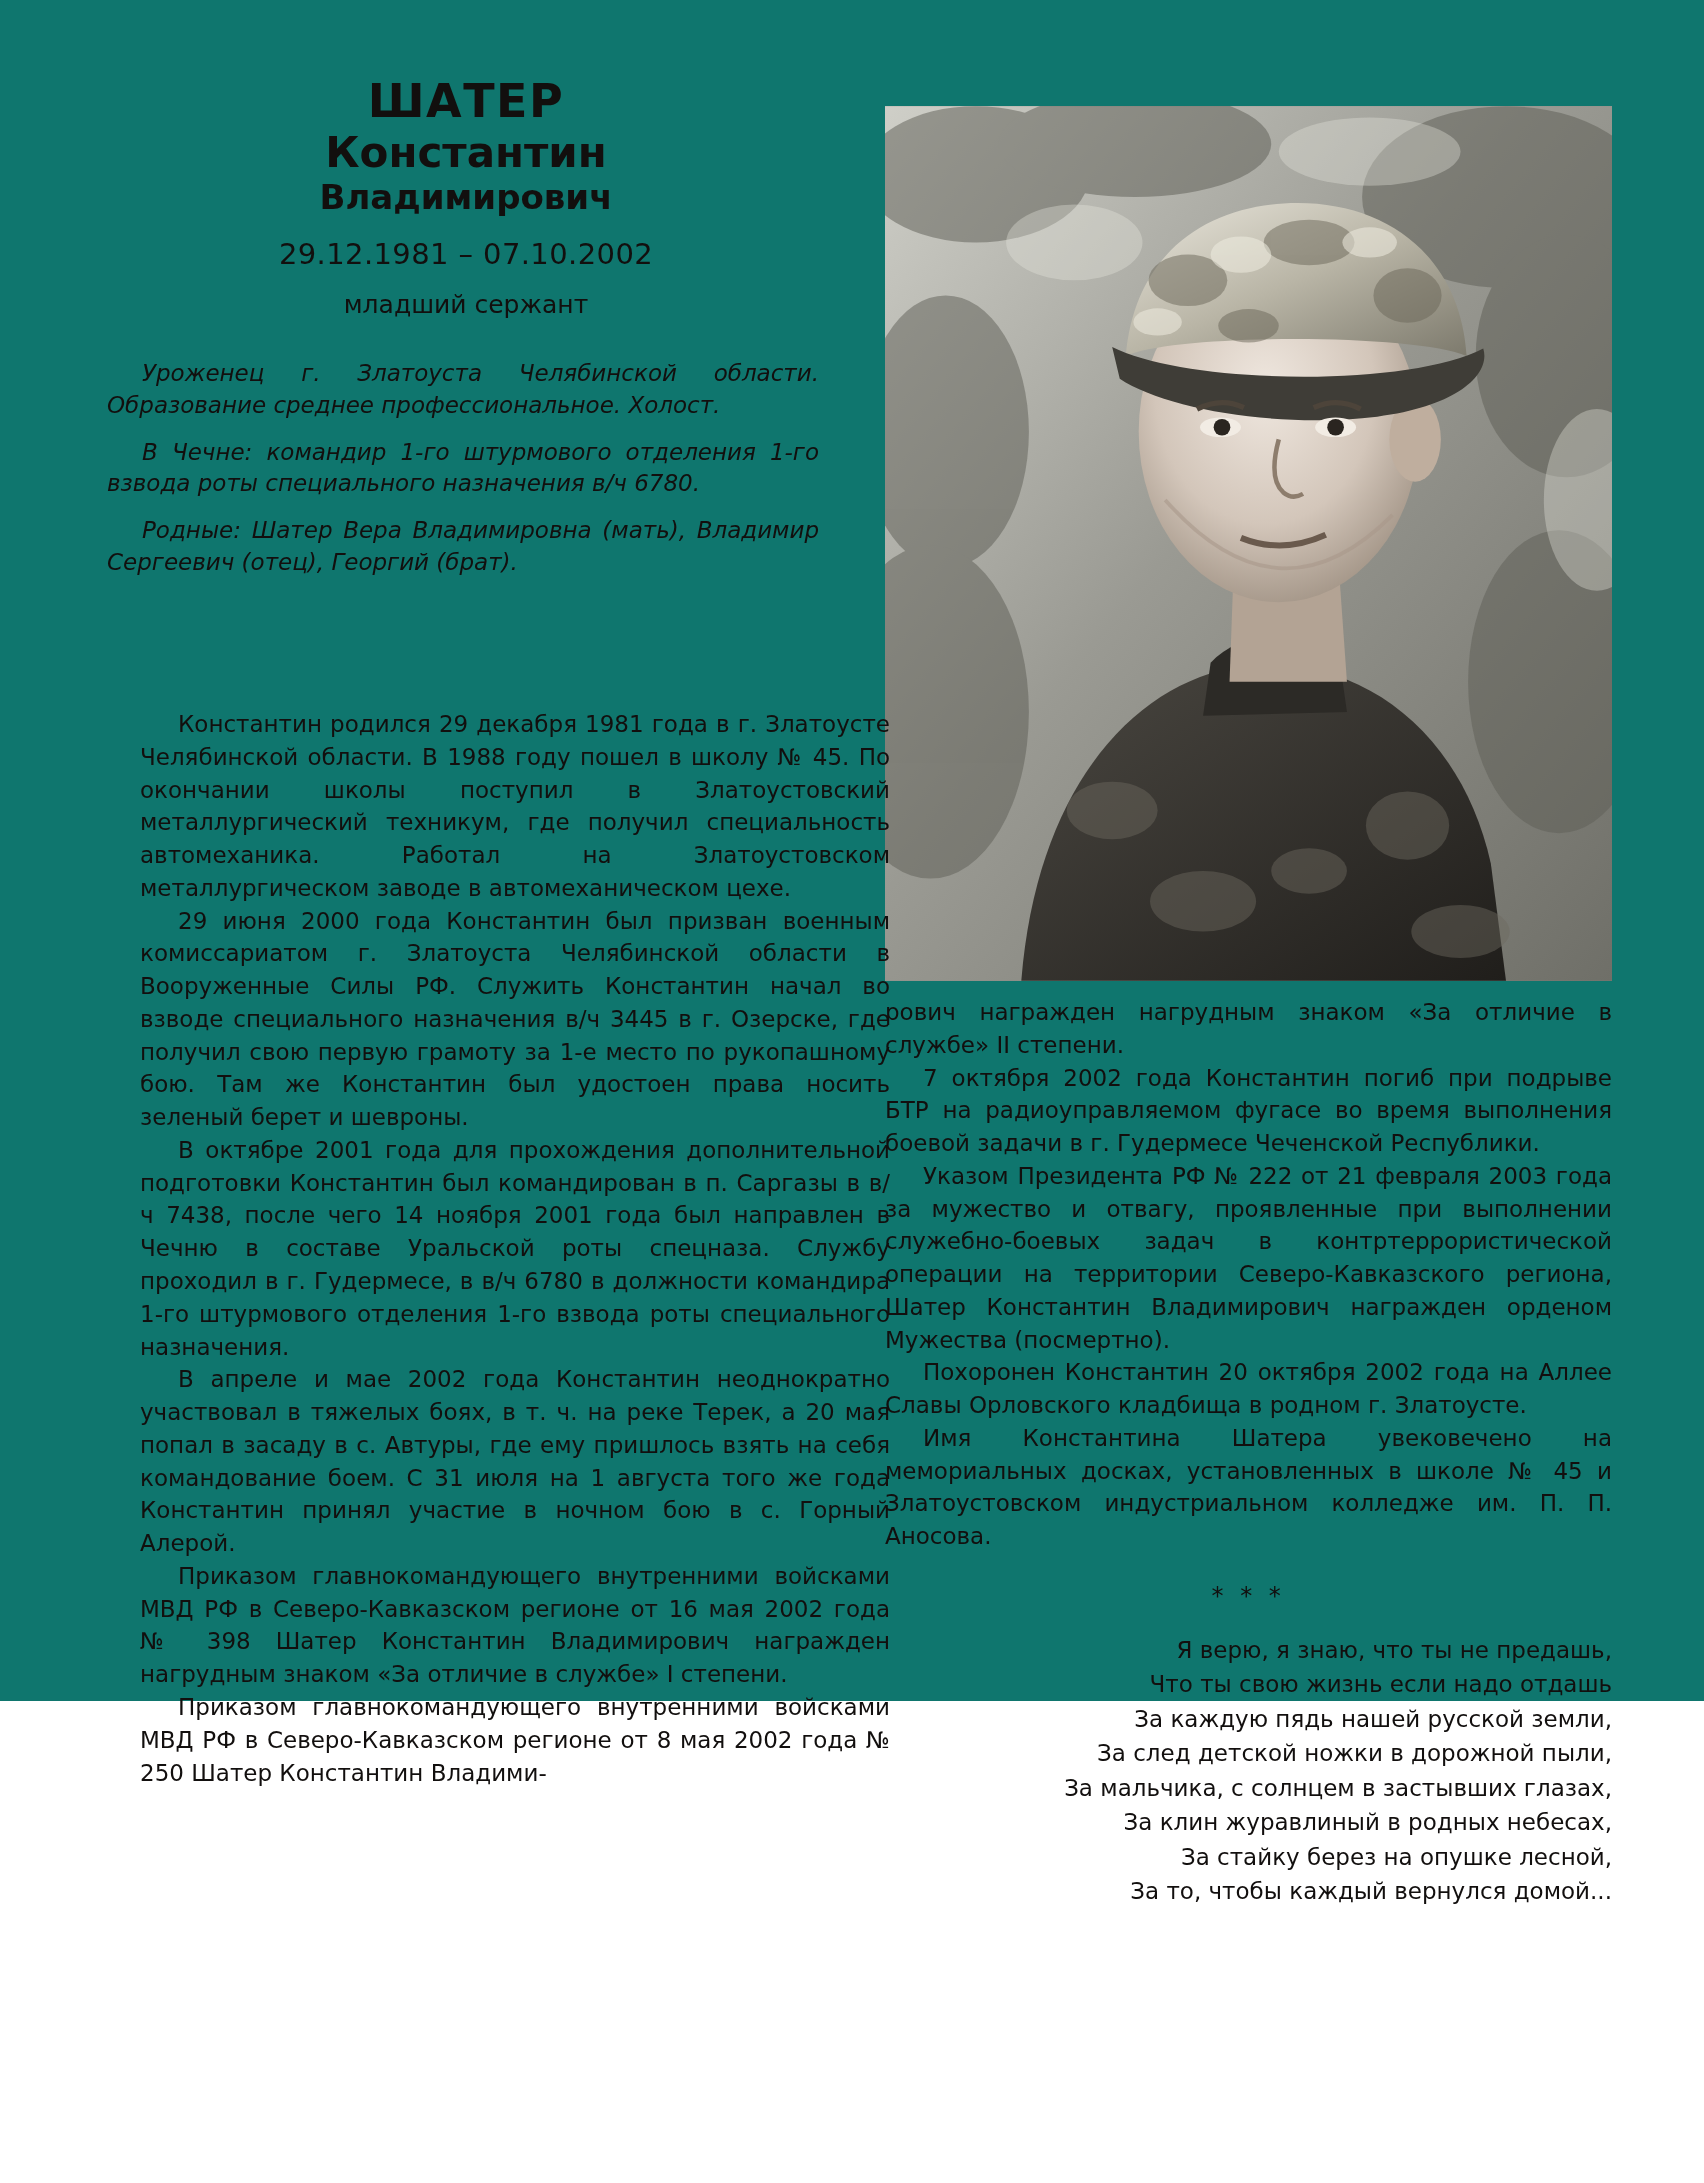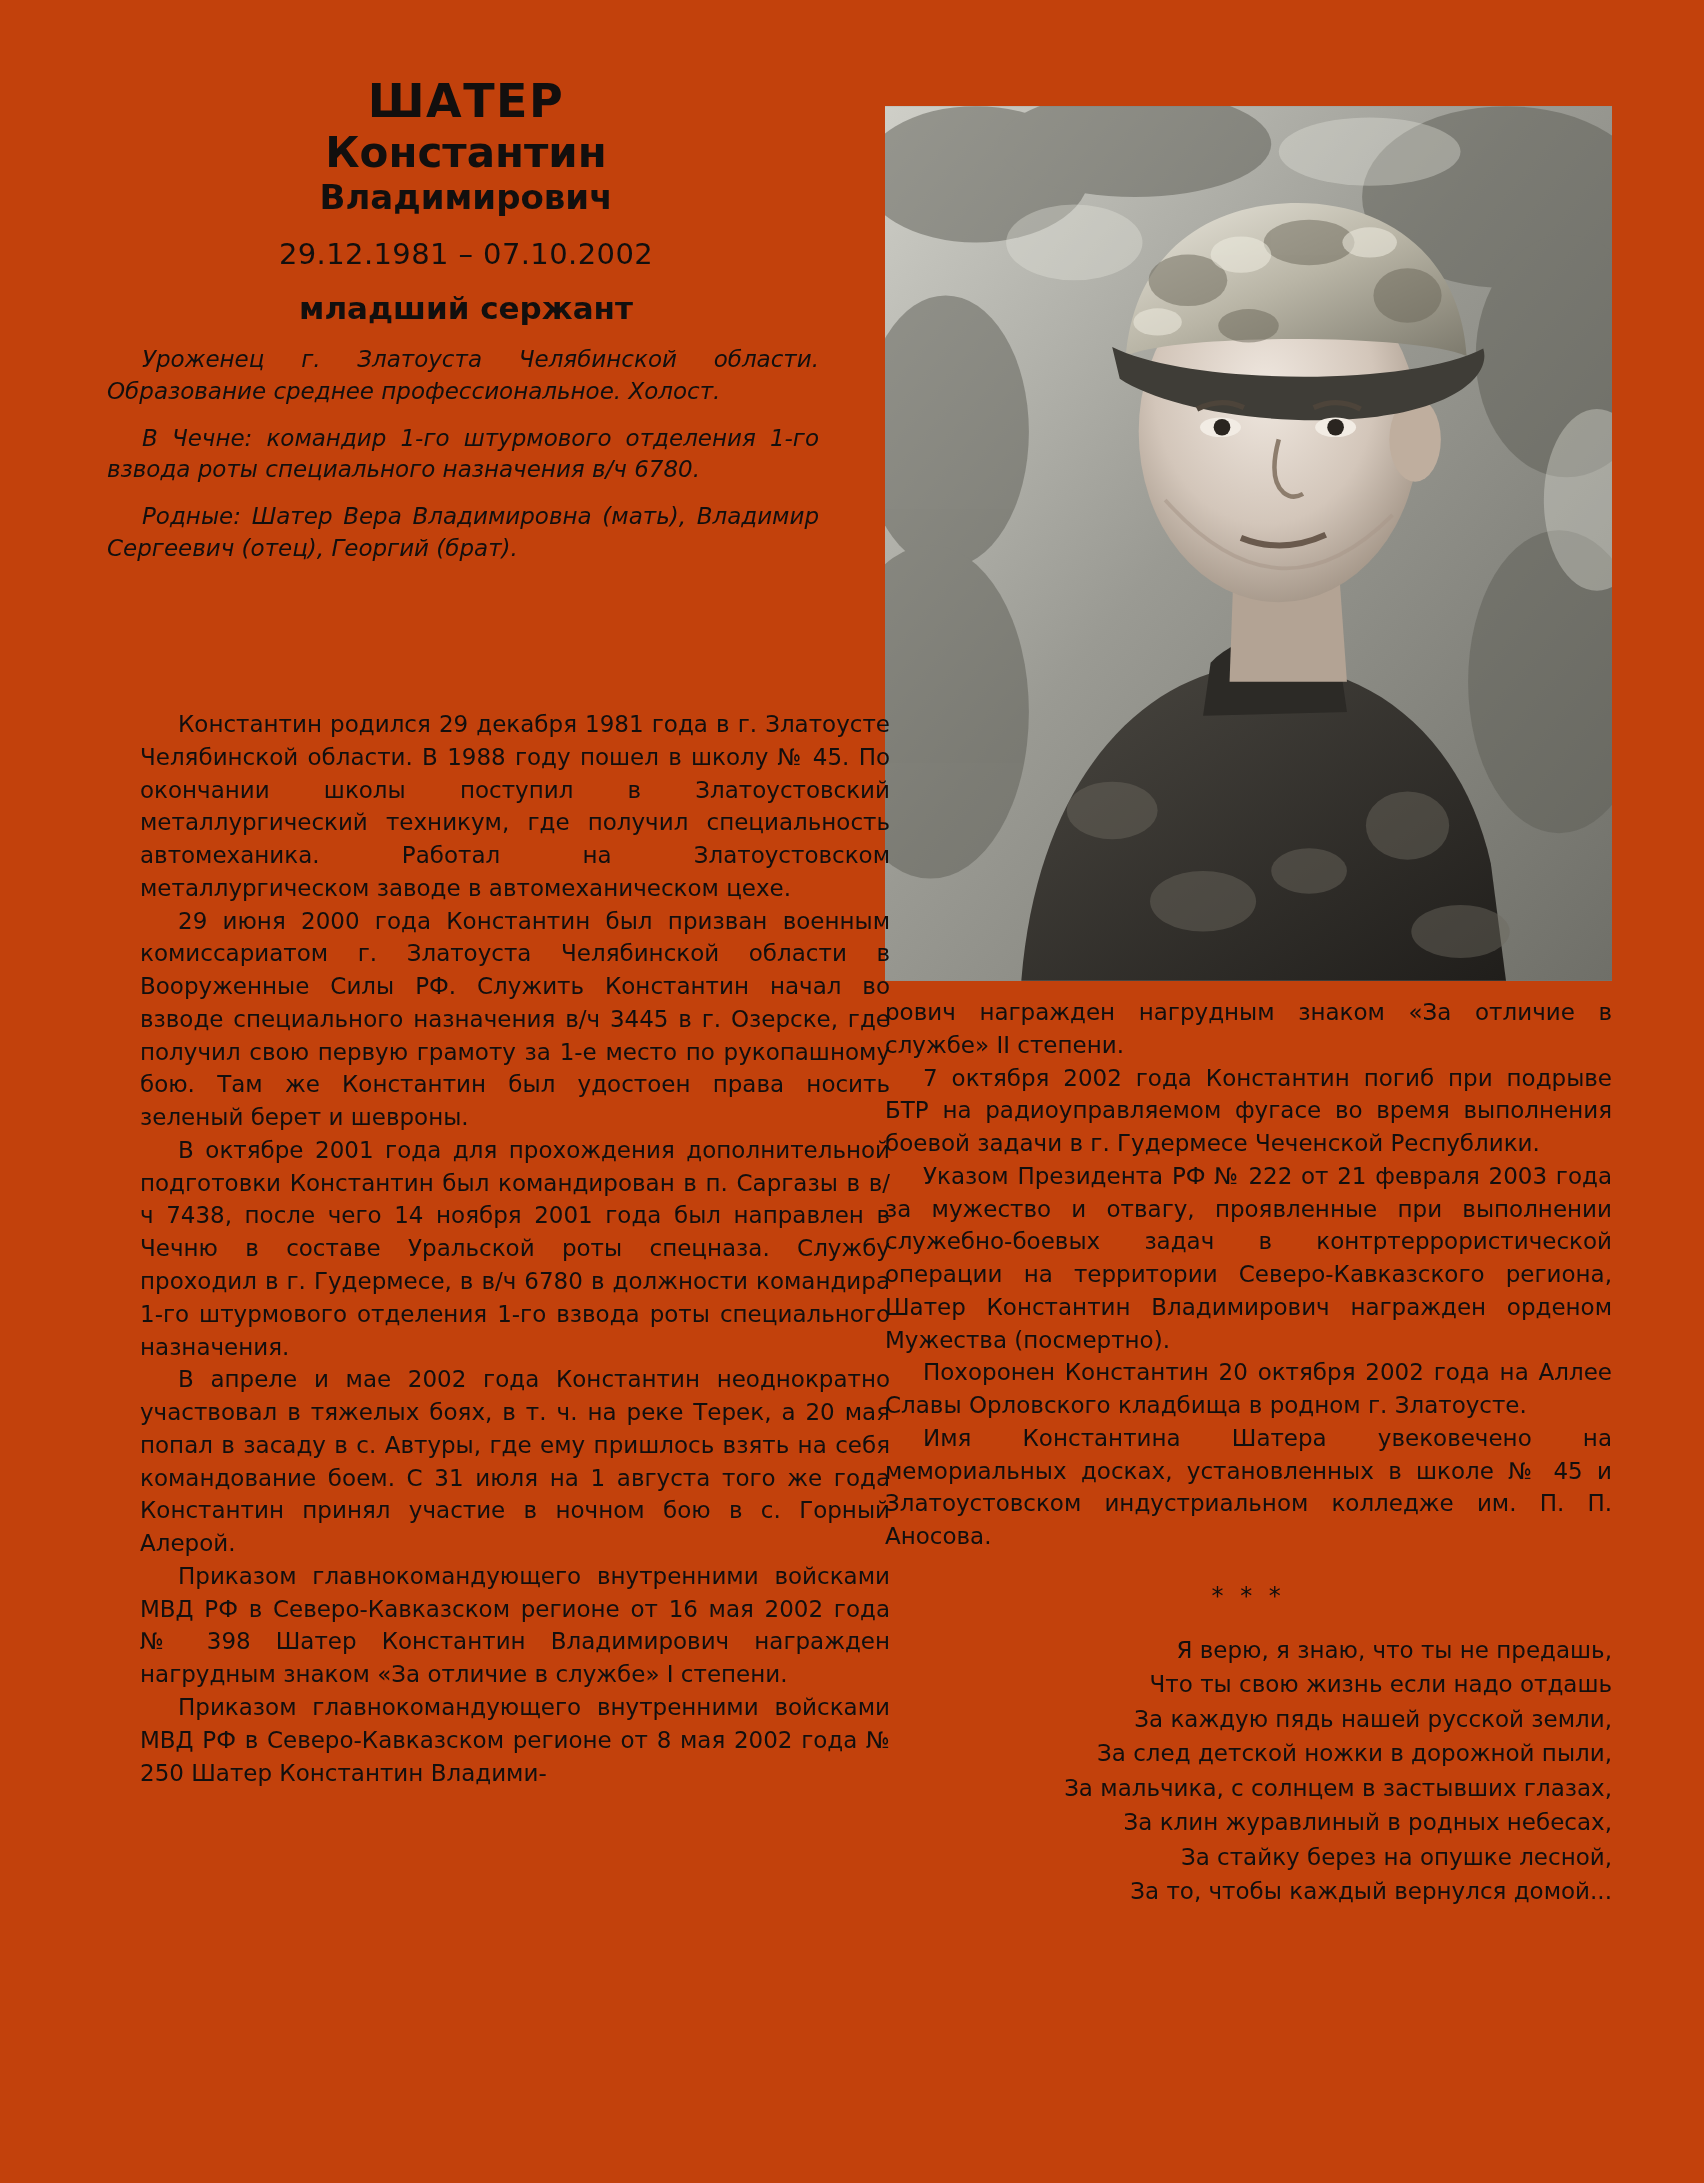--- a/index.html
+++ b/index.html
@@ -12,22 +12,22 @@
     height: 2183px;
     font-family: "DejaVu Sans", sans-serif;
     color: #120f0e;
     position: relative;
     overflow: hidden;
   }
   .page {
     position: absolute;
     left: 0; top: 0;
     width: 1704px;
-    height: 2183px;
-    background: #c2410c;
+    height: 1701px;
+    background: #0f766e;
   }
 
   
   .header {
     position: absolute;
     left: 91px;
     top: 76px;
     width: 750px;
     text-align: center;
   }
@@ -50,23 +50,23 @@
     line-height: 1.12;
     margin: 0 0 21px 0;
   }
   .dates {
     font-size: 29px;
     font-weight: normal;
     letter-spacing: 0.4px;
     margin: 0 0 19.7px 0;
   }
   .rank {
-    font-size: 31px;
-    font-weight: bold;
-    margin: 0 0 18px 0;
+    font-size: 25px;
+    font-weight: normal;
+    margin: 0 0 39px 0;
   }
 
   .bio-italic {
     font-size: 23px;
     font-style: italic;
     line-height: 1.36;
     text-align: justify;
     margin: 0;
     padding: 0 6px 0 0;
   }

